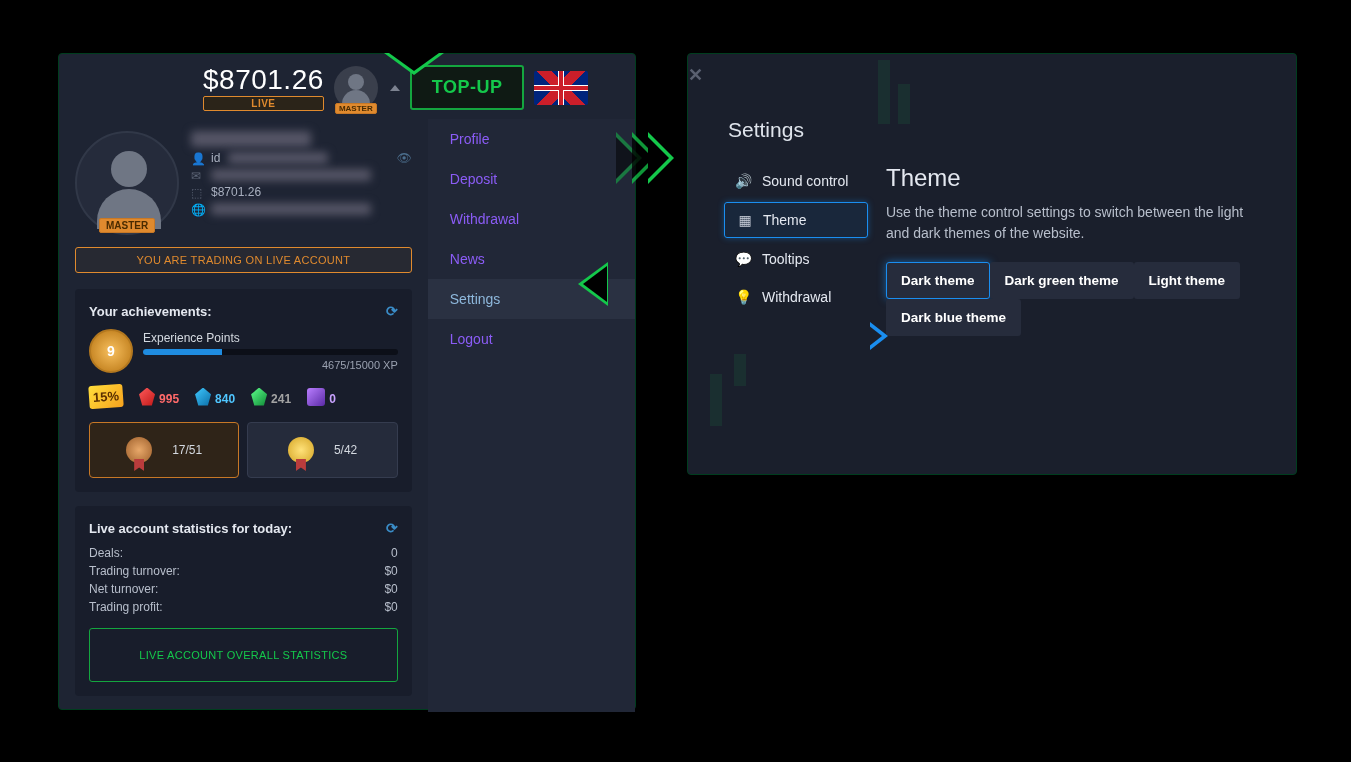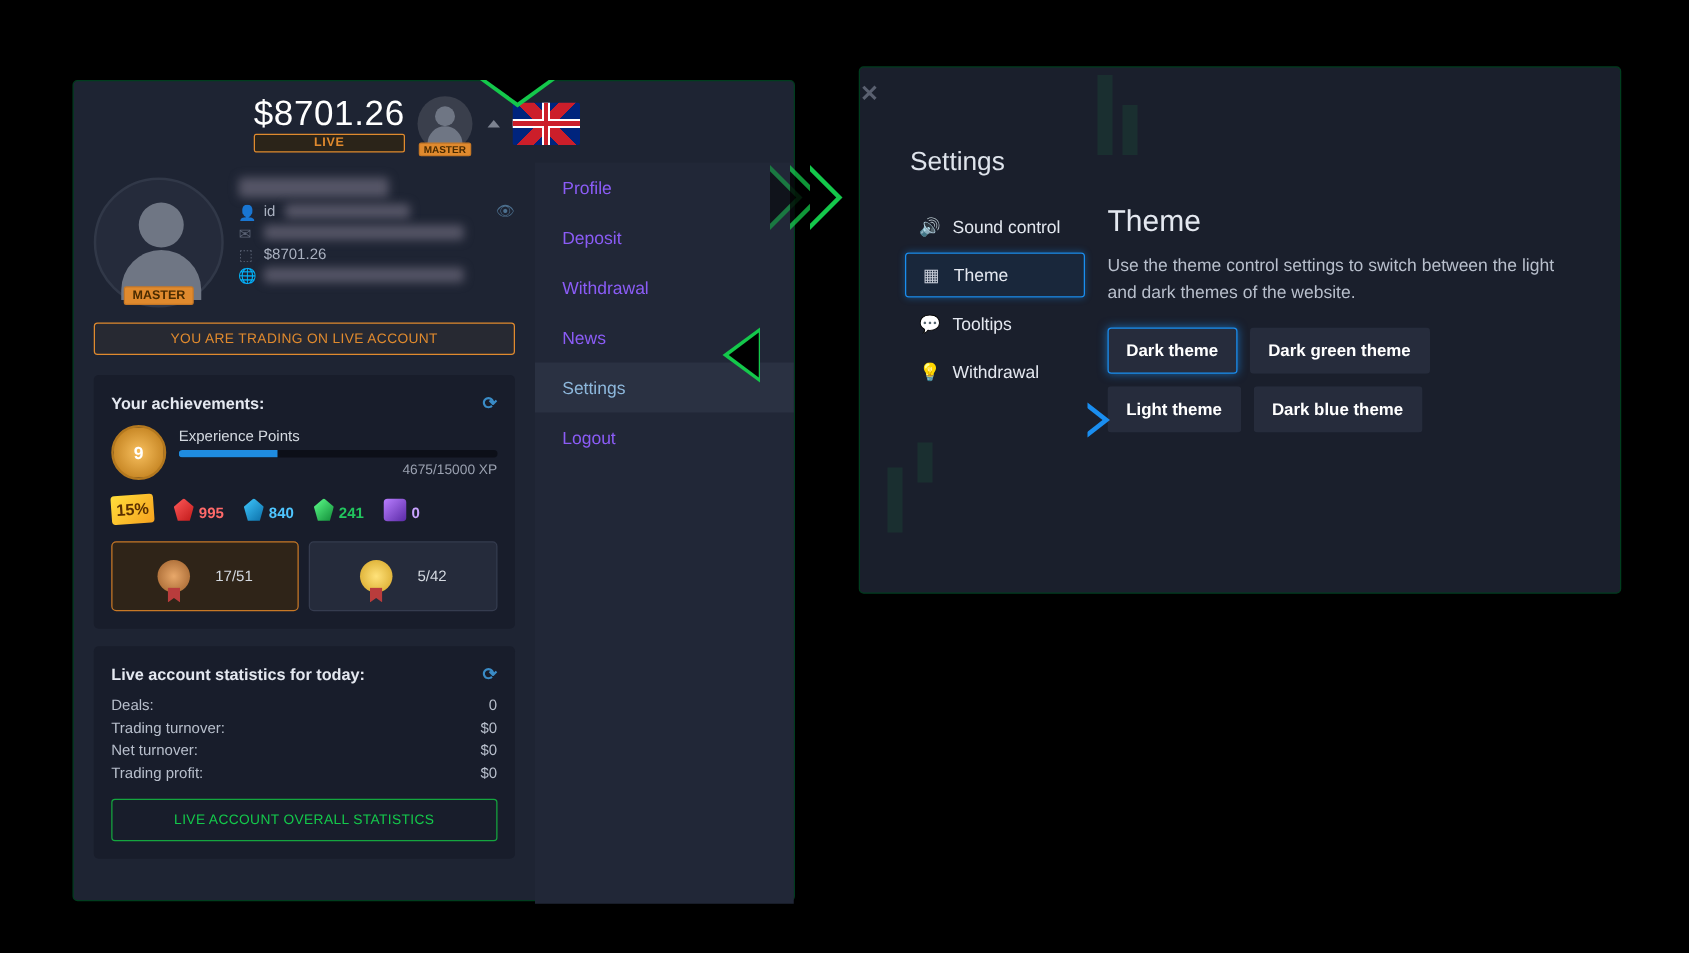--- a/index.html
+++ b/index.html
@@ -1,18 +1,18 @@
 <!DOCTYPE html>
 <html><head>
 <meta charset="utf-8">
 <style>
   * { box-sizing: border-box; margin: 0; padding: 0; }
   body { background: #000; font-family: "Segoe UI", Arial, sans-serif; color: #d4d9e0; width: 1351px; height: 762px; position: relative; overflow: hidden; }
 
-  .panel-left { position: absolute; left: 58px; top: 53px; width: 578px; height: 657px; background: #1e2433; border: 1px solid #003d1e; border-radius: 4px; margin-top: 11px; }
+  .panel-left { position: absolute; left: 58px; top: 53px; width: 578px; height: 657px; background: #1e2433; border: 1px solid #003d1e; border-radius: 4px; }
   .panel-right { position: absolute; left: 687px; top: 53px; width: 610px; height: 422px; background: #1a1f2c; border: 1px solid #003d1e; border-radius: 4px; }
 
   
   .header { display: flex; align-items: center; padding: 10px 14px 8px 14px; gap: 10px; }
   .balance-block { margin-left: 130px; text-align: center; }
   .balance { font-size: 28px; font-weight: 500; color: #fff; letter-spacing: 0.5px; }
   .live-pill { border: 1px solid #e08a2e; color: #e08a2e; font-size: 10px; font-weight: bold; padding: 1px 22px; border-radius: 2px; letter-spacing: 0.5px; background: #2b2419; }
   .avatar-small { width: 44px; height: 44px; border-radius: 50%; background: #3a3f4c; position: relative; display: flex; align-items: flex-end; justify-content: center; overflow: visible; }
   .avatar-small::before { content: ""; width: 16px; height: 16px; background: #6f7684; border-radius: 50%; position: absolute; top: 8px; }
   .avatar-small::after { content: ""; width: 28px; height: 18px; background: #6f7684; border-radius: 14px 14px 0 0; position: absolute; bottom: 2px; }
@@ -70,21 +70,21 @@
   .medal-row { display: flex; gap: 8px; margin-top: 14px; }
   .medal-card { flex: 1; border-radius: 4px; display: flex; align-items: center; justify-content: center; gap: 20px; padding: 14px 6px; font-size: 12px; font-weight: 500; background: #252b3b; border: 1px solid #353c4f; }
   .medal-card.bronze { border-color: #c77826; background: #2f2418; }
   .medal { width: 26px; height: 26px; border-radius: 50%; position: relative; }
   .medal::after { content: ""; position: absolute; width: 10px; height: 12px; background: #b93c3c; bottom: -8px; left: 8px; clip-path: polygon(0 0, 100% 0, 100% 100%, 50% 70%, 0 100%); }
   .medal.bronze { background: radial-gradient(circle, #e8a86a, #9c5e2a); }
   .medal.silver { background: radial-gradient(circle, #e8ecf1, #9ba5b2); }
   .medal.gold { background: radial-gradient(circle, #ffe27a, #d4a323); }
 
   .stat-row { display: flex; justify-content: space-between; font-size: 12px; color: #b8bfcc; margin-bottom: 4px; }
-  .stats-btn { width: 100%; border: 1px solid #14a63f; background: transparent; color: #14c84b; font-size: 11px; padding: 10px; margin-top: 10px; border-radius: 3px; cursor: pointer; letter-spacing: 0.3px; }
+  .stats-btn { width: 100%; border: 1px solid #14a63f; background: transparent; color: #14c84b; font-size: 11px; padding: 20px; margin-top: 10px; border-radius: 3px; cursor: pointer; letter-spacing: 0.3px; }
 
   
   .nav-item { padding: 12px 22px; color: #8b5cf6; font-size: 14px; cursor: pointer; }
   .nav-item.active { background: #2a3142; color: #8eb8dc; }
 
   
   .arrow-left { position: absolute; left: 578px; top: 262px; z-index: 3; }
   .arrow-left-tri { width: 0; height: 0; border-top: 22px solid transparent; border-bottom: 22px solid transparent; border-right: 30px solid #14c84b; position: absolute; }
   .arrow-left-tri.inner { border-right-color: #000; left: 5px; top: 4px; border-top-width: 18px; border-bottom-width: 18px; border-right-width: 24px; }
 
@@ -104,21 +104,21 @@
   .snav-item.active { border: 1px solid #1a8ef0; background: rgba(26,142,240,0.08); box-shadow: 0 0 6px rgba(26,142,240,0.4); }
   .snav-icon { width: 16px; height: 16px; display: inline-flex; align-items: center; justify-content: center; color: #c8cdd8; font-size: 14px; }
 
   .arrow-theme { position: absolute; left: 146px; top: 158px; }
   .arrow-theme-tri { width: 0; height: 0; border-top: 14px solid transparent; border-bottom: 14px solid transparent; border-left: 18px solid #1a8ef0; position: absolute; }
   .arrow-theme-tri.inner { border-left-color: #1a1f2c; left: -2px; top: 3px; border-top-width: 11px; border-bottom-width: 11px; border-left-width: 14px; }
 
   .settings-content { flex: 1; }
   .content-title { color: #e4e8f0; font-size: 24px; font-weight: 400; margin-bottom: 10px; }
   .content-desc { color: #b8bfcc; font-size: 14px; line-height: 1.5; margin-bottom: 18px; }
-  .theme-opts { display: flex; flex-wrap: wrap; gap: 10px; }
+  .theme-opts { display: flex; flex-wrap: wrap; }
   .theme-btn { background: #262c3c; color: #fff; font-size: 13.5px; font-weight: bold; padding: 10px 14px; border-radius: 3px; border: 1px solid transparent; cursor: pointer; }
   .theme-btn.active { border-color: #1a8ef0; box-shadow: 0 0 8px rgba(26,142,240,0.6); }
 
   .candlestick-bg { position: absolute; left: 0; top: 0; width: 100%; height: 100%; opacity: 0.12; pointer-events: none; z-index: 0; overflow: hidden; }
   .candle { position: absolute; width: 12px; background: #1aa650; }
   .candle.c-a { left: 22px; top: 320px; height: 52px; }
   .candle.c-b { left: 46px; top: 300px; height: 32px; }
   .candle.c-c { left: 190px; top: 6px; height: 64px; }
   .candle.c-d { left: 210px; top: 30px; height: 40px; }
   .panel-right > *:not(.candlestick-bg) { position: relative; z-index: 1; }
@@ -130,20 +130,21 @@
   <div class="header-caret-green"></div>
   <div class="header">
     <div class="balance-block">
       <div class="balance">$8701.26</div>
       <div class="live-pill">LIVE</div>
     </div>
     <div class="avatar-small">
       <span class="avatar-badge-sm">MASTER</span>
     </div>
     <span class="caret-sm"></span>
+    <button class="topup-btn">TOP-UP</button>
     <div class="flag"></div>
   </div>
 
   <div class="body-grid">
     <div class="left-col">
       <div class="profile-row">
         <div class="avatar-lg">
           <span class="avatar-lg-badge">MASTER</span>
         </div>
         <div class="info-lines">
@@ -193,21 +194,21 @@
           <span class="gem">
               <span class="gem-shape gem-red"></span>
               <span style="color:#ff6a6a">995</span>
             </span>
           <span class="gem">
               <span class="gem-shape gem-blue"></span>
               <span style="color:#4fc6ff">840</span>
             </span>
           <span class="gem">
               <span class="gem-shape gem-green"></span>
-              <span style="color:#22c55e">241</span>
+              <span style="color:#a3a3a3">241</span>
             </span>
           <span class="gem">
               <span class="gem-shape gem-purple"></span>
               <span style="color:#c9a3ff">0</span>
             </span>
         </div>
         <div class="medal-row">
           <div class="medal-card bronze">
               <span class="medal bronze"></span>
               <span>17/51</span>

